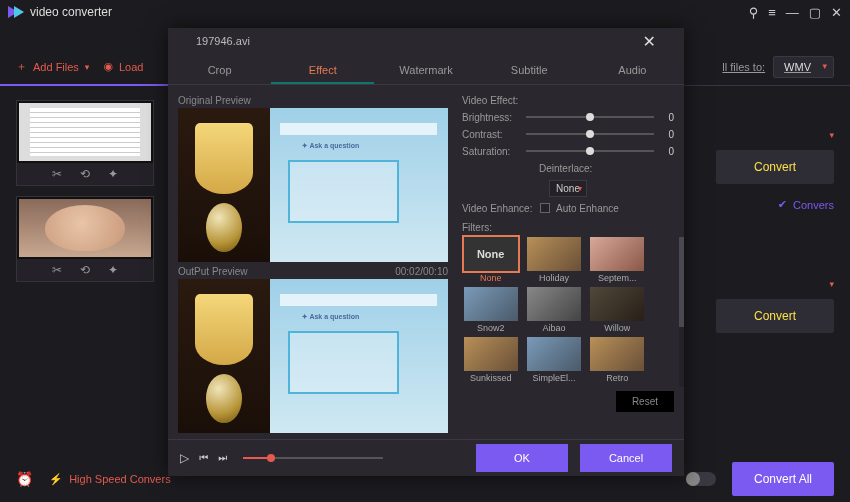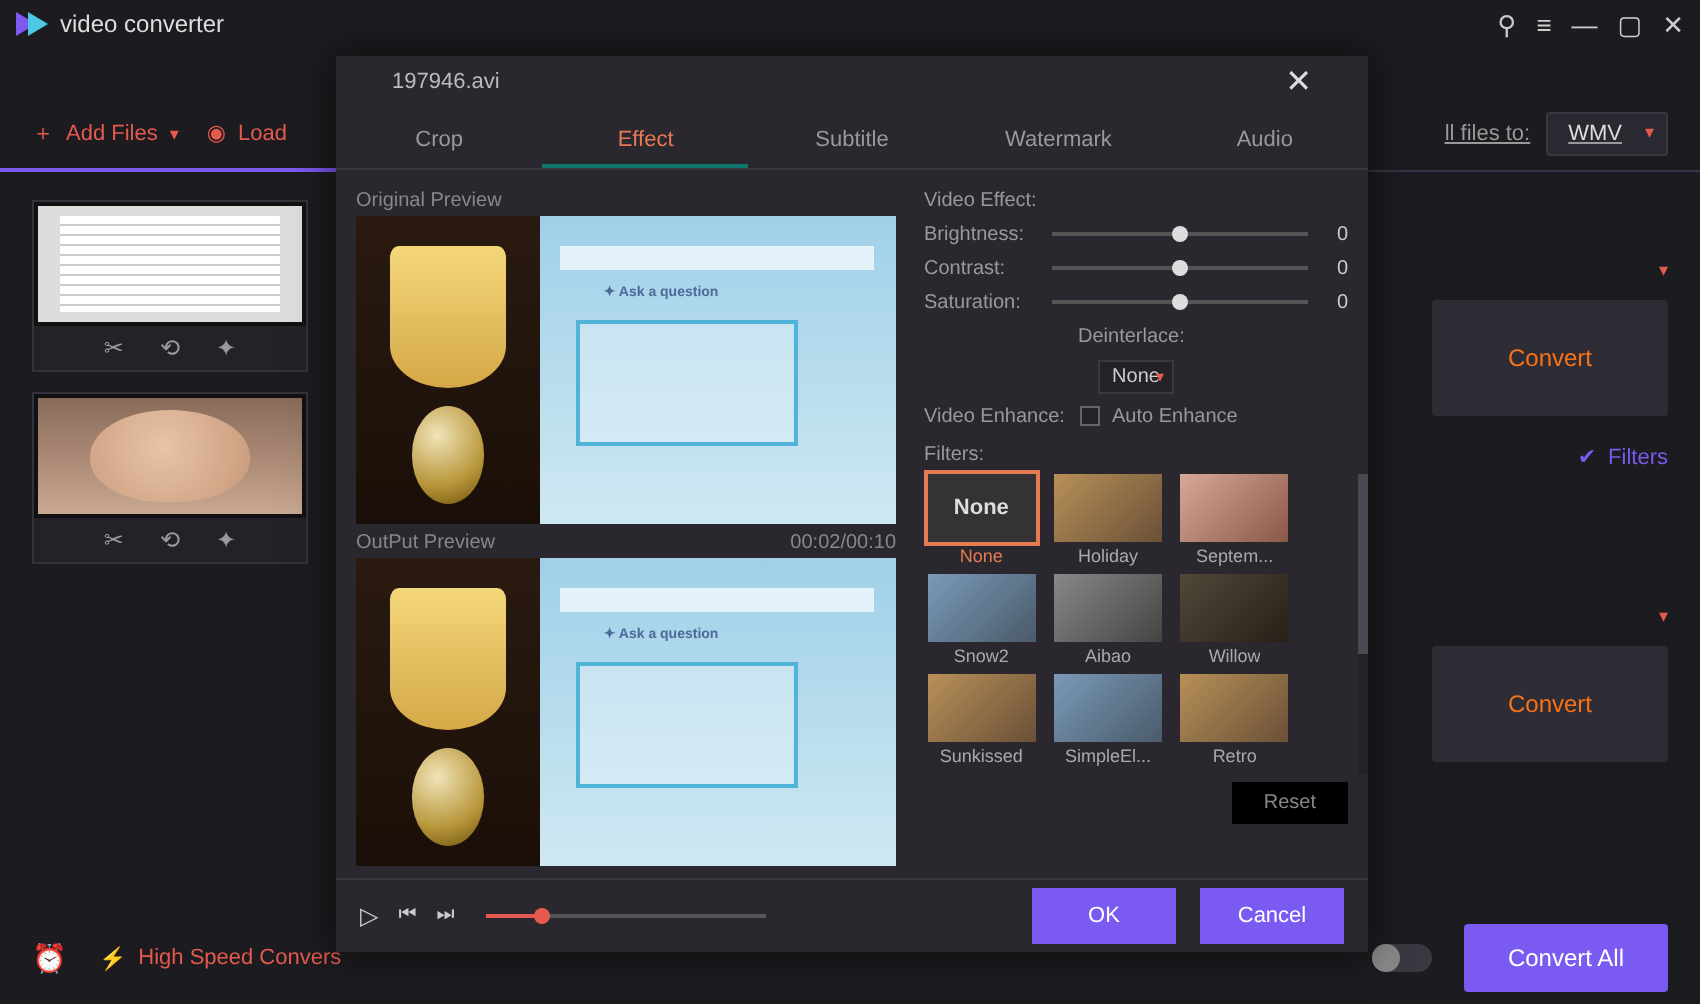--- a/index.html
+++ b/index.html
@@ -30,21 +30,21 @@
   .filelist { position:absolute; left:16px; top:100px; width:138px; display:flex; flex-direction:column; gap:10px; }
   .file-card { background:#242228; border:1px solid #34323a; }
   .file-thumb { width:100%; height:62px; background:#555; position:relative; overflow:hidden; border:2px solid #111; }
   .file-tools { height:22px; display:flex; align-items:center; justify-content:center; gap:18px; color:#999; font-size:12px; }
   .file-tools span { cursor:pointer; }
 
   
   .convert-panel { position:absolute; right:16px; top:130px; width:140px; display:flex; flex-direction:column; gap:68px; }
   .convert-block { display:flex; flex-direction:column; gap:10px; align-items:flex-end; }
   .mini-select { display:flex; align-items:center; gap:4px; color:#e55a4f; font-size:9px; cursor:pointer; }
-  .convert-btn { background:#2e2c34; color:#f97316; border:none; padding:22px 26px; font-size:12px; border-radius:2px; cursor:pointer; width:118px; text-align:center; }
+  .convert-btn { background:#2e2c34; color:#fde047; border:none; padding:10px 26px; font-size:12px; border-radius:2px; cursor:pointer; width:118px; text-align:center; }
   .success { color:#7a5af0; display:flex; align-items:center; gap:6px; font-size:11px; justify-content:flex-end; width:118px; padding-top:4px; }
 
   
   .bottombar { position:absolute; bottom:0; left:0; right:0; height:46px; background:#1c1b1f; display:flex; align-items:center; padding:0 16px; gap:16px; }
   .bottombar .alarm { color:#888; font-size:14px; }
   .bottombar .hs { color:#e55a4f; display:flex; align-items:center; gap:6px; font-size:11px; }
   .bottombar-spacer { flex:1; }
   .toggle { width:30px; height:14px; background:#3a3840; border-radius:7px; position:relative; }
   .toggle::after { content:''; position:absolute; width:14px; height:14px; border-radius:50%; background:#888; left:0; top:0; }
   .convert-all { background:#7a5af0; color:#fff; border:none; padding:10px 22px; font-size:12px; border-radius:2px; cursor:pointer; }
@@ -90,21 +90,21 @@
   .filter-scroll::after { content:''; position:absolute; left:0; top:0; width:5px; height:90px; background:#4a4850; }
   .reset-btn { background:#000000; color:#888; border:none; padding:5px 16px; font-size:10px; margin-top:8px; float:right; cursor:pointer; }
 
   .modal-footer { height:42px; display:flex; align-items:center; padding:0 12px; gap:12px; border-top:1px solid #3a3840; }
   .playback { display:flex; align-items:center; gap:10px; color:#ccc; }
   .playback span { cursor:pointer; font-size:12px; }
   .timeline { flex:0 0 140px; height:2px; background:#555; position:relative; margin:0 4px; }
   .timeline-prog { position:absolute; left:0; top:0; height:2px; width:20%; background:#e55a4f; }
   .timeline-thumb { position:absolute; left:20%; top:-3px; width:8px; height:8px; background:#e55a4f; border-radius:50%; transform:translateX(-50%); }
   .modal-footer-spacer { flex:1; }
-  .ok-btn, .cancel-btn { background:#7a5af0; color:#fff; border:none; padding:8px 0; width:72px; font-size:11px; cursor:pointer; }
+  .ok-btn, .cancel-btn { background:#7a5af0; color:#fff; border:none; padding:8px 0; width:92px; font-size:11px; cursor:pointer; }
 
   
   .lamp-scene { position:absolute; inset:0; display:flex; }
   .lamp-left { width:34%; background:linear-gradient(#2a1a10,#1a0f08); position:relative; }
   .lamp-shade { position:absolute; left:18%; top:10%; width:64%; height:46%; background:linear-gradient(#f4d77a,#d4a847); border-radius:8% 8% 50% 50% / 8% 8% 30% 30%; }
   .lamp-base { position:absolute; left:30%; bottom:6%; width:40%; height:32%; background:radial-gradient(circle at 35% 30%, #f0e4b8, #b8963a 60%, #6a500a); border-radius:50%; }
   .lamp-right { flex:1; background:linear-gradient(#9fd0e8,#cfe8f2); position:relative; }
   .lamp-right::before { content:''; position:absolute; left:6%; top:10%; right:6%; height:8%; background:#fff; opacity:0.7; }
   .lamp-right::after { content:''; position:absolute; left:10%; top:34%; width:60%; height:38%; border:2px solid #4fb4d8; background:rgba(255,255,255,0.3); }
   .q-text { position:absolute; left:18%; top:22%; font-size:7px; color:#4a6a9a; font-weight:bold; }
@@ -188,21 +188,21 @@
     </div>
   </div>
 </div>
 
 <div class="convert-panel">
   <div class="convert-block">
     <div class="mini-select">▾</div>
     <button class="convert-btn">Convert</button>
     <div class="success">
       <span>✔</span>
-      <span>Filters</span>
+      <span>Convers</span>
     </div>
   </div>
   <div class="convert-block">
     <div class="mini-select">▾</div>
     <button class="convert-btn">Convert</button>
   </div>
 </div>
 
 <div class="bottombar">
   <span class="alarm">⏰</span>
@@ -216,22 +216,22 @@
 </div>
 
 <div class="modal">
   <div class="modal-header">
     <span>197946.avi</span>
     <span class="close">✕</span>
   </div>
   <div class="modal-tabs">
     <div class="modal-tab">Crop</div>
     <div class="modal-tab active">Effect</div>
+    <div class="modal-tab">Watermark</div>
     <div class="modal-tab">Subtitle</div>
-    <div class="modal-tab">Watermark</div>
     <div class="modal-tab">Audio</div>
   </div>
   <div class="modal-body">
     <div class="preview-col">
       <div class="preview-label">
           <span>Original Preview</span>
         </div>
       <div class="preview-box">
         <div class="preview-img lamp-scene">
           <div class="lamp-left">

